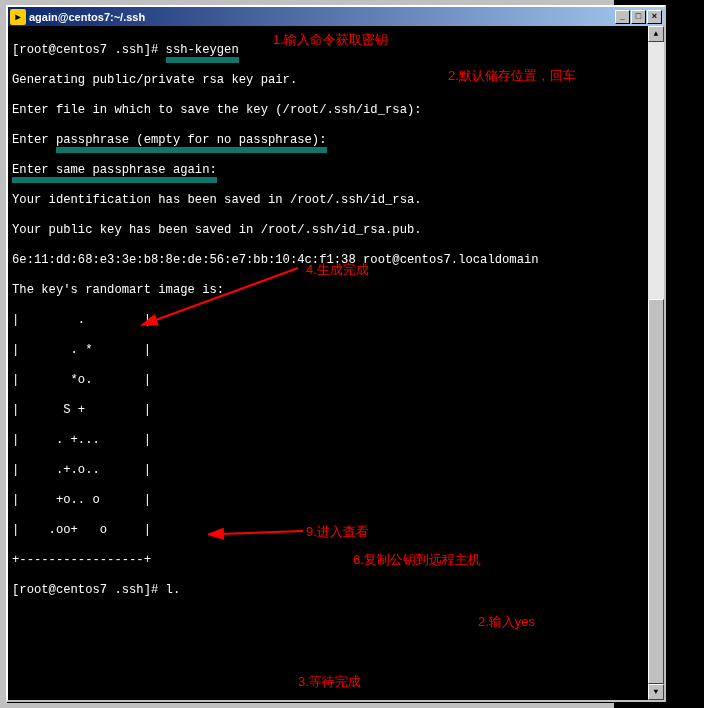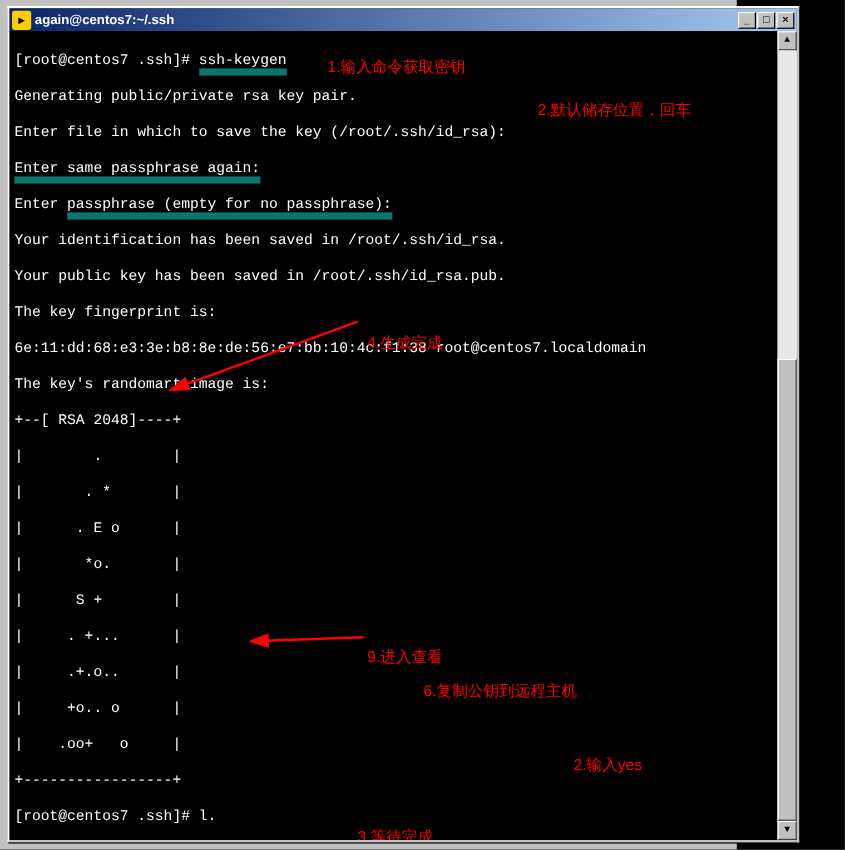--- a/index.html
+++ b/index.html
@@ -121,21 +121,20 @@
       border-right-color: #404040;
       border-bottom-color: #404040;
     }
     .redline { border-bottom: 6px solid #0f766e; }
     .annotation {
       position: absolute;
       color: #ff0000;
       font-family: "Microsoft YaHei", sans-serif;
       font-size: 13px;
       pointer-events: none;
-      margin-top: 16px;
     }
     .arrow {
       position: absolute;
       pointer-events: none;
     }
     .line { display: block; white-space: pre; }
   </style>
 </head>
 <body>
 
@@ -175,31 +174,28 @@
       <div class="win-btn">_</div>
       <div class="win-btn">□</div>
       <div class="win-btn">×</div>
     </div>
   </div>
 
   <div class="terminal">
 <span class="line"><span>[root@centos7 .ssh]# </span><span class="redline">ssh-keygen</span></span>
 <span class="line">Generating public/private rsa key pair.</span>
 <span class="line">Enter file in which to save the key (/root/.ssh/id_rsa):</span>
+<span class="line"><span>Enter </span><span class="redline">passphrase (empty for no passphrase):</span></span>
 <span class="line"><span class="redline">Enter same passphrase again:</span></span>
-<span class="line"><span>Enter </span><span class="redline">passphrase (empty for no passphrase):</span></span>
 <span class="line">Your identification has been saved in /root/.ssh/id_rsa.</span>
 <span class="line">Your public key has been saved in /root/.ssh/id_rsa.pub.</span>
-<span class="line">The key fingerprint is:</span>
 <span class="line">6e:11:dd:68:e3:3e:b8:8e:de:56:e7:bb:10:4c:f1:38 root@centos7.localdomain</span>
 <span class="line">The key's randomart image is:</span>
-<span class="line">+--[ RSA 2048]----+</span>
 <span class="line">|        .        |</span>
 <span class="line">|       . *       |</span>
-<span class="line">|      . E o      |</span>
 <span class="line">|       *o.       |</span>
 <span class="line">|      S +        |</span>
 <span class="line">|     . +...      |</span>
 <span class="line">|     .+.o..      |</span>
 <span class="line">|     +o.. o      |</span>
 <span class="line">|    .oo+   o     |</span>
 <span class="line">+-----------------+</span>
 <span class="line">[root@centos7 .ssh]# l.</span>
 
 

